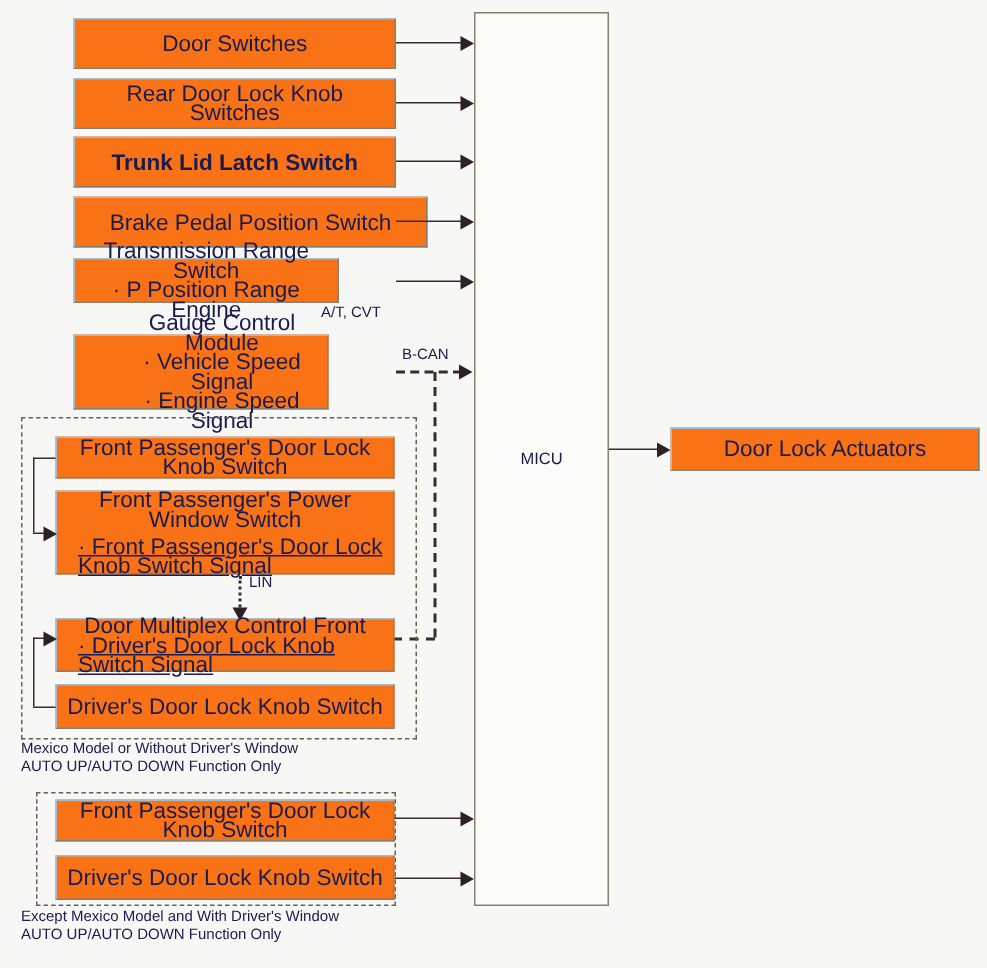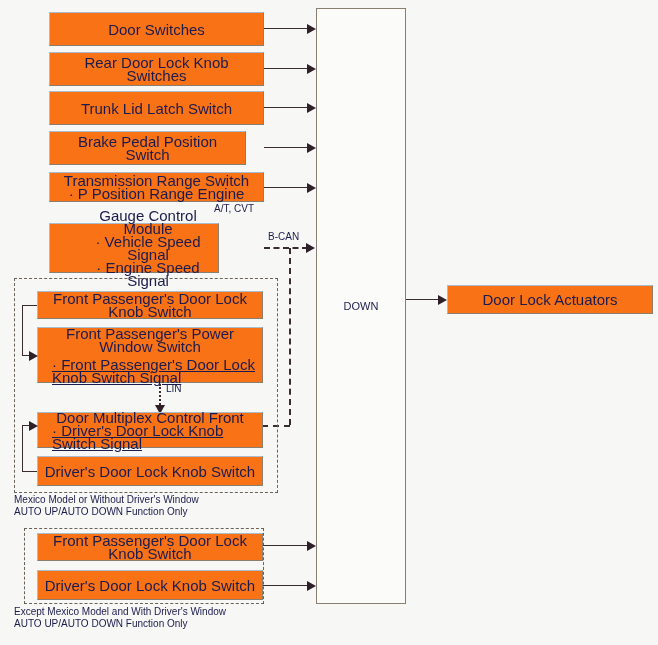--- a/index.html
+++ b/index.html
@@ -132,48 +132,48 @@
     border-right: 5px solid transparent;
     border-top: 9px solid #2e1f28;
   }
 </style>
 </head>
 <body>
 
 <div id="canvas">
 
   <div id="micu-block" style="left:316px; top:8px; width:90px; height:596px;">
-    <span>DOWN</span>
+    <span>MICU</span>
   </div>
 
   <div class="box" style="left:49px; top:12px; width:215px; height:34px;">
     <span>Door Switches</span>
   </div>
   <div class="hline" style="left:264px; top:28px; width:46px;"></div>
   <div class="arrow-r" style="left:307px; top:24px;"></div>
 
   <div class="box" style="left:49px; top:52px; width:215px; height:34px;">
     <span>Rear Door Lock Knob Switches</span>
   </div>
   <div class="hline" style="left:264px; top:68px; width:46px;"></div>
   <div class="arrow-r" style="left:307px; top:64px;"></div>
 
-  <div class="box" style="left:49px; top:91px; width:215px; height:34px;">
+  <div class="box" style="left:49px; top:91px; width:215px; height:34px;font-weight:bold;">
     <span>Trunk Lid Latch Switch</span>
   </div>
   <div class="hline" style="left:264px; top:107px; width:46px;"></div>
   <div class="arrow-r" style="left:307px; top:103px;"></div>
 
-  <div class="box" style="left:49px; top:131px; width:197px; height:34px;">
+  <div class="box" style="left:49px; top:131px; width:236px; height:34px;">
     <span>Brake Pedal Position Switch</span>
   </div>
   <div class="hline" style="left:264px; top:147px; width:46px;"></div>
   <div class="arrow-r" style="left:307px; top:143px;"></div>
 
-  <div class="box" style="left:49px; top:172px; width:215px; height:30px;">
+  <div class="box" style="left:49px; top:172px; width:177px; height:30px;">
     <span class="line1">Transmission Range Switch</span>
     <span class="line2">· P Position Range Engine</span>
   </div>
   <div class="hline" style="left:264px; top:187px; width:46px;"></div>
   <div class="arrow-r" style="left:307px; top:183px;"></div>
   <div class="label-small" style="left:214px; top:203px;">A/T, CVT</div>
 
   <div class="box" style="left:49px; top:223px; width:170px; height:50px;padding-left:32px;">
     <span class="line1">Gauge Control Module</span>
     <span class="line2">· Vehicle Speed Signal</span>

